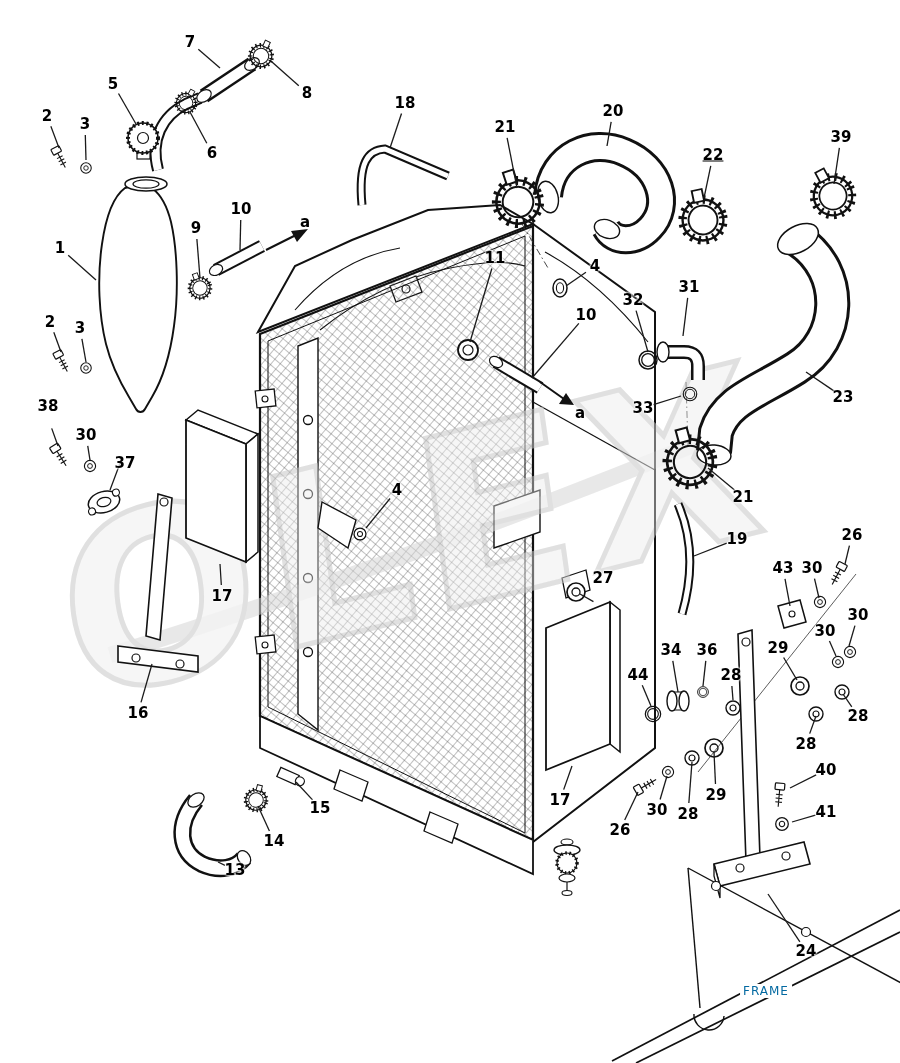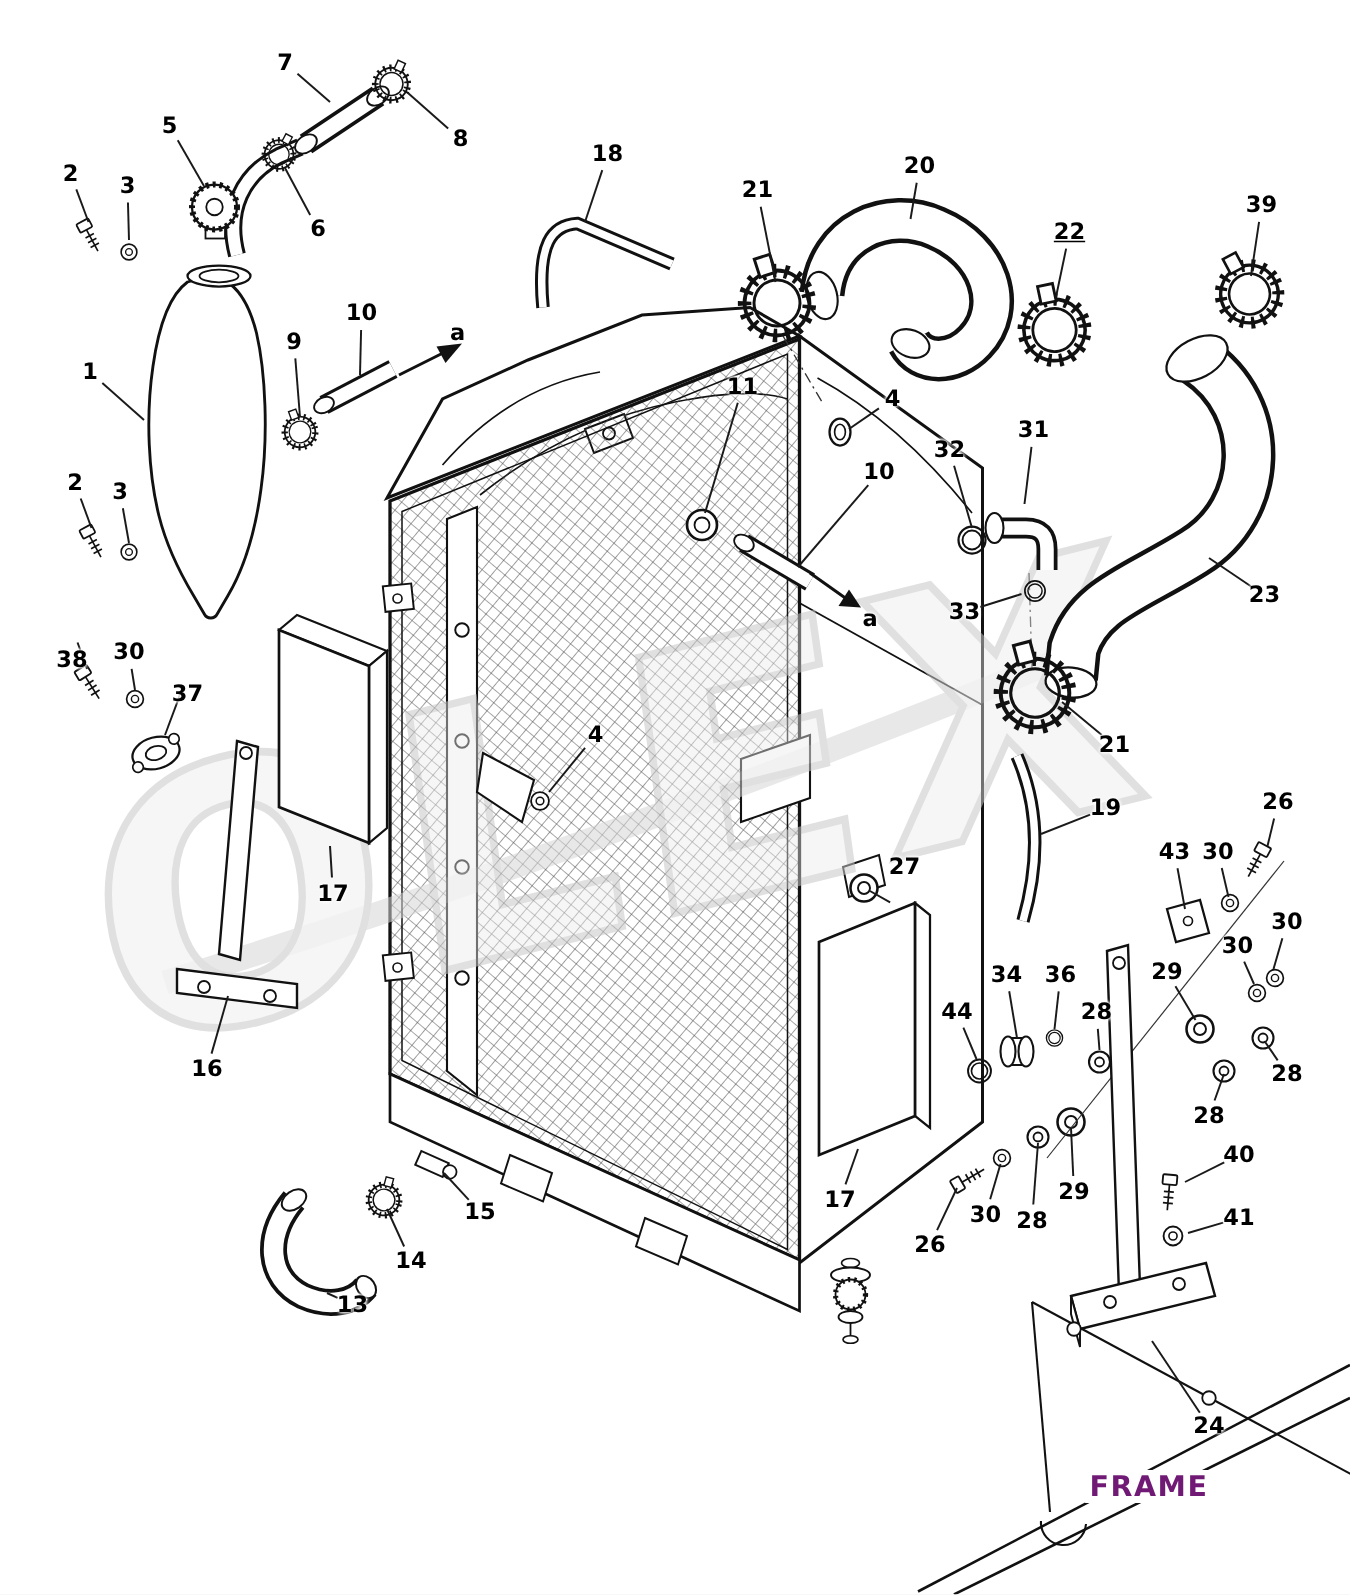--- a/index.html
+++ b/index.html
@@ -11,22 +11,22 @@
   .stage svg{position:absolute;left:0;top:0;}
   #callout-layer{position:absolute;left:0;top:0;width:100%;height:100%;pointer-events:none;}
   .callout{
     position:absolute;transform:translate(-50%,-50%);
     font-weight:bold;font-size:15px;color:#000;line-height:1;
     text-shadow:0 0 3px #fff,0 0 3px #fff,0 0 2px #fff;
     white-space:nowrap;
   }
   .frame-label{
     position:absolute;transform:translate(-50%,-50%);
-    left:766px;top:991px;font-weight:bold;font-size:19px;letter-spacing:1px;
-    color:#701a75;background:#fff;padding:0 3px;
+    left:766px;top:991px;font-weight:normal;font-size:12px;letter-spacing:1px;
+    color:#0369a1;background:#fff;padding:0 3px;
   }
   #callout-lines line{stroke:#1a1a1a;stroke-width:1.3;}
 </style>
 </head>
 <body>
 
 <div class="stage">
 
 <svg id="drawing" width="900" height="1063" viewBox="0 0 900 1063">
   <defs>
@@ -388,21 +388,21 @@
       <div class="callout" style="left: 60px; top: 248px;">1</div>
       <div class="callout" style="left: 495px; top: 258px;">11</div>
       <div class="callout" style="left: 595px; top: 266px;">4</div>
       <div class="callout" style="left: 586px; top: 315px;">10</div>
       <div class="callout" style="left: 633px; top: 300px;">32</div>
       <div class="callout" style="left: 689px; top: 287px;">31</div>
       <div class="callout" style="left: 50px; top: 322px;">2</div>
       <div class="callout" style="left: 80px; top: 328px;">3</div>
       <div class="callout" style="left: 643px; top: 408px;">33</div>
       <div class="callout" style="left: 843px; top: 397px;">23</div>
-      <div class="callout" style="left: 48px; top: 440px;">38</div>
+      <div class="callout" style="left: 48px; top: 406px;">38</div>
       <div class="callout" style="left: 86px; top: 435px;">30</div>
       <div class="callout" style="left: 125px; top: 463px; text-align: center;">37</div>
       <div class="callout" style="left: 743px; top: 497px;">21</div>
       <div class="callout" style="left: 397px; top: 490px;">4</div>
       <div class="callout" style="left: 737px; top: 539px;">19</div>
       <div class="callout" style="left: 852px; top: 535px;">26</div>
       <div class="callout" style="left: 783px; top: 568px;">43</div>
       <div class="callout" style="left: 812px; top: 568px;">30</div>
       <div class="callout" style="left: 858px; top: 615px;">30</div>
       <div class="callout" style="left: 222px; top: 596px;">17</div>

